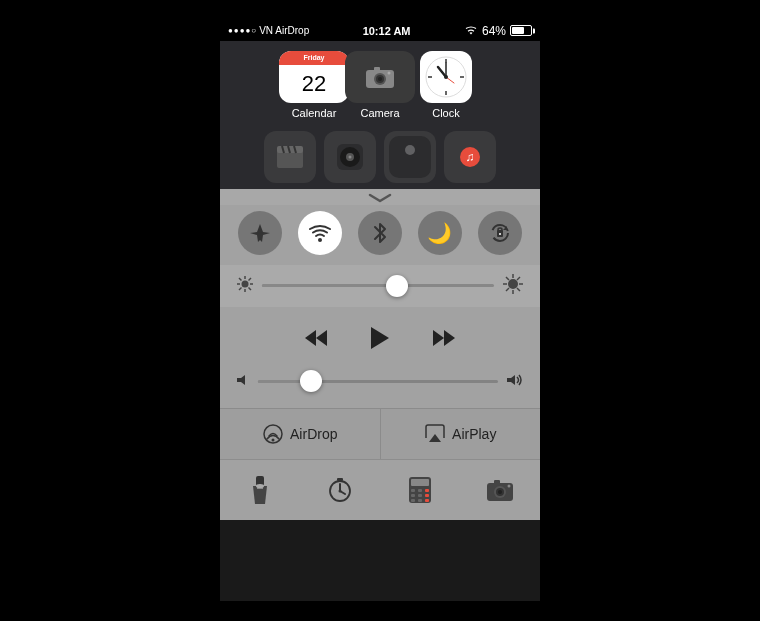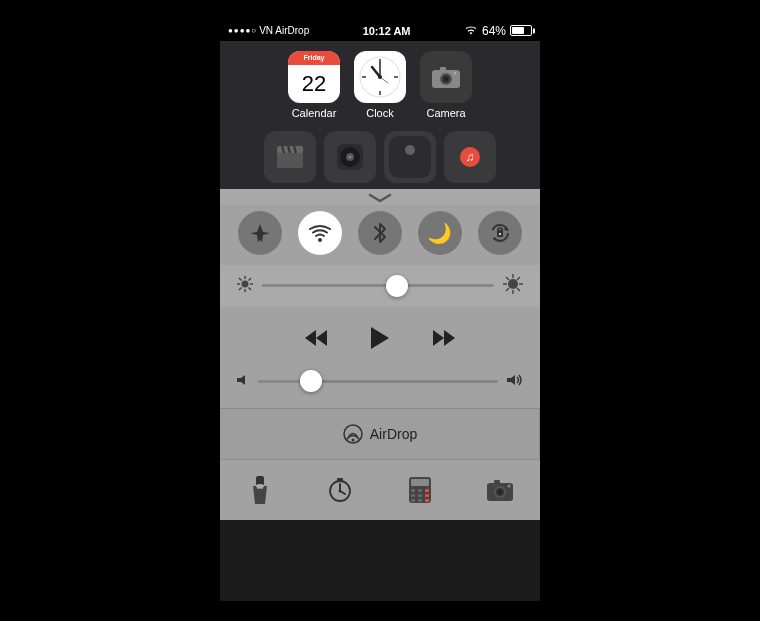--- a/index.html
+++ b/index.html
@@ -66,21 +66,21 @@
       justify-content: center;
     }
     .app-icon {
       width: 58px;
       display: flex;
       flex-direction: column;
       align-items: center;
       gap: 4px;
     }
     .app-icon-img {
-      width: 52px; height: 52px;
+      width: 70px; height: 52px;
       border-radius: 12px;
       display: flex; align-items: center; justify-content: center;
       font-size: 22px;
     }
     .app-icon-label {
       font-size: 11px; color: #fff;
       text-align: center;
     }
     .cal-icon { background: #fff; flex-direction: column; }
     .cal-header { background: #e74c3c; width: 100%; height: 14px; border-radius: 10px 10px 0 0; display: flex; align-items: center; justify-content: center; }
@@ -281,55 +281,55 @@
   <div class="apps-area">
 
     <div class="app-icon">
       <div class="app-icon-img cal-icon" style="padding:0; overflow:hidden; flex-direction:column; justify-content:flex-start;">
         <div class="cal-header">
           <span class="cal-day-name">Friday</span>
         </div>
         <div class="cal-date" style="flex:1;display:flex;align-items:center;justify-content:center;font-size:22px;font-weight:300;color:#000;">22</div>
       </div>
       <span class="app-icon-label">Calendar</span>
-    </div>
-
-    <div class="app-icon">
-      <div class="clock-face">
-        <svg width="44" height="44" viewBox="0 0 44 44">
-          <circle cx="22" cy="22" r="20" fill="#fff" stroke="#ddd" stroke-width="1"></circle>
-
-          <line x1="22" y1="4" x2="22" y2="8" stroke="#333" stroke-width="1.5"></line>
-          <line x1="40" y1="22" x2="36" y2="22" stroke="#333" stroke-width="1.5"></line>
-          <line x1="22" y1="40" x2="22" y2="36" stroke="#333" stroke-width="1.5"></line>
-          <line x1="4" y1="22" x2="8" y2="22" stroke="#333" stroke-width="1.5"></line>
-
-          <line x1="22" y1="22" x2="14" y2="12" stroke="#222" stroke-width="2.5" stroke-linecap="round"></line>
-
-          <line x1="22" y1="22" x2="22" y2="8" stroke="#222" stroke-width="1.5" stroke-linecap="round"></line>
-
-          <line x1="22" y1="22" x2="30" y2="28" stroke="#e74c3c" stroke-width="1" stroke-linecap="round"></line>
-          <circle cx="22" cy="22" r="2" fill="#222"></circle>
-        </svg>
-      </div>
-      <span class="app-icon-label">Clock</span>
     </div>
 
     <div class="app-icon">
       <div class="app-icon-img cam-icon">
         <svg width="30" height="24" viewBox="0 0 30 24">
           <rect x="1" y="5" width="28" height="18" rx="3" fill="#888"></rect>
           <circle cx="15" cy="14" r="6" fill="#555"></circle>
           <circle cx="15" cy="14" r="4" fill="#333"></circle>
           <circle cx="15" cy="14" r="2" fill="#222"></circle>
           <rect x="9" y="2" width="6" height="4" rx="1" fill="#888"></rect>
           <circle cx="24" cy="8" r="1.5" fill="#aaa"></circle>
         </svg>
       </div>
       <span class="app-icon-label">Camera</span>
+    </div>
+
+    <div class="app-icon">
+      <div class="clock-face">
+        <svg width="44" height="44" viewBox="0 0 44 44">
+          <circle cx="22" cy="22" r="20" fill="#fff" stroke="#ddd" stroke-width="1"></circle>
+
+          <line x1="22" y1="4" x2="22" y2="8" stroke="#333" stroke-width="1.5"></line>
+          <line x1="40" y1="22" x2="36" y2="22" stroke="#333" stroke-width="1.5"></line>
+          <line x1="22" y1="40" x2="22" y2="36" stroke="#333" stroke-width="1.5"></line>
+          <line x1="4" y1="22" x2="8" y2="22" stroke="#333" stroke-width="1.5"></line>
+
+          <line x1="22" y1="22" x2="14" y2="12" stroke="#222" stroke-width="2.5" stroke-linecap="round"></line>
+
+          <line x1="22" y1="22" x2="22" y2="8" stroke="#222" stroke-width="1.5" stroke-linecap="round"></line>
+
+          <line x1="22" y1="22" x2="30" y2="28" stroke="#e74c3c" stroke-width="1" stroke-linecap="round"></line>
+          <circle cx="22" cy="22" r="2" fill="#222"></circle>
+        </svg>
+      </div>
+      <span class="app-icon-label">Clock</span>
     </div>
 
   </div>
 
   <div class="dock-area" style="padding:4px 8px 6px;">
     <div class="dock-icon" style="background:#3a3a3c;">
       <svg width="28" height="24" viewBox="0 0 28 24">
         <rect x="1" y="5" width="26" height="18" rx="2" fill="#555"></rect>
         <rect x="1" y="1" width="26" height="7" rx="2" fill="#666"></rect>
 
@@ -487,20 +487,27 @@
     <div class="airdrop-row">
       <div class="airdrop-btn">
         <svg width="22" height="22" viewBox="0 0 22 22">
           <circle cx="11" cy="11" r="9" stroke="#333" stroke-width="1.5" fill="none"></circle>
           <path d="M7 13 Q11 8 15 13" stroke="#333" stroke-width="1.5" fill="none" stroke-linecap="round"></path>
           <path d="M5 16 Q11 9 17 16" stroke="#333" stroke-width="1.5" fill="none" stroke-linecap="round"></path>
           <circle cx="11" cy="17" r="1.5" fill="#333"></circle>
         </svg>
         <span class="action-label">AirDrop</span>
       </div>
+      <div class="airplay-btn">
+        <svg width="22" height="20" viewBox="0 0 22 20">
+          <path d="M2 14 L2 3 Q2 1 4 1 L18 1 Q20 1 20 3 L20 14" stroke="#333" stroke-width="1.5" fill="none"></path>
+          <polygon points="11,10 17,18 5,18" fill="#333"></polygon>
+        </svg>
+        <span class="action-label">AirPlay</span>
+      </div>
     </div>
 
     <div class="shortcuts-row">
 
       <div class="shortcut-btn">
         <svg width="18" height="28" viewBox="0 0 18 28">
           <rect x="5" y="0" width="8" height="10" rx="2" fill="#333"></rect>
           <path d="M2 10 L4 28 L14 28 L16 10 Z" fill="#444"></path>
           <rect x="6" y="10" width="6" height="3" fill="#888"></rect>
           <ellipse cx="9" cy="10" rx="4" ry="2" fill="#aaa"></ellipse>

